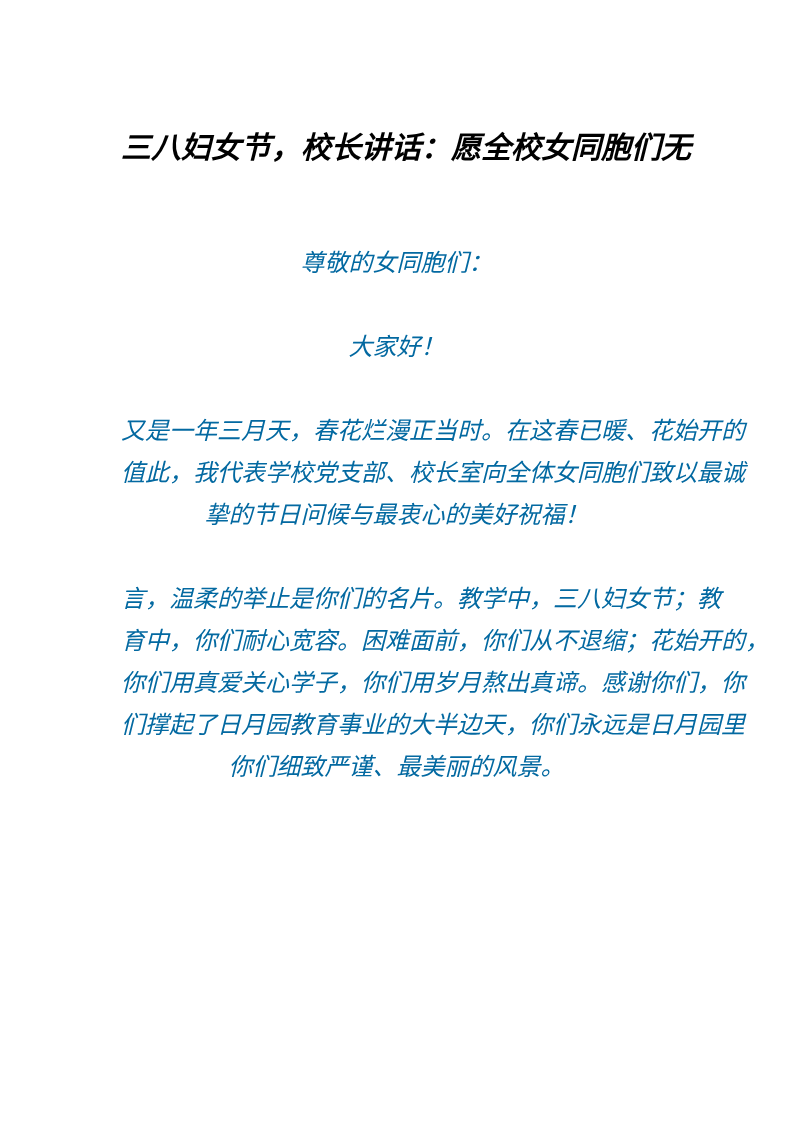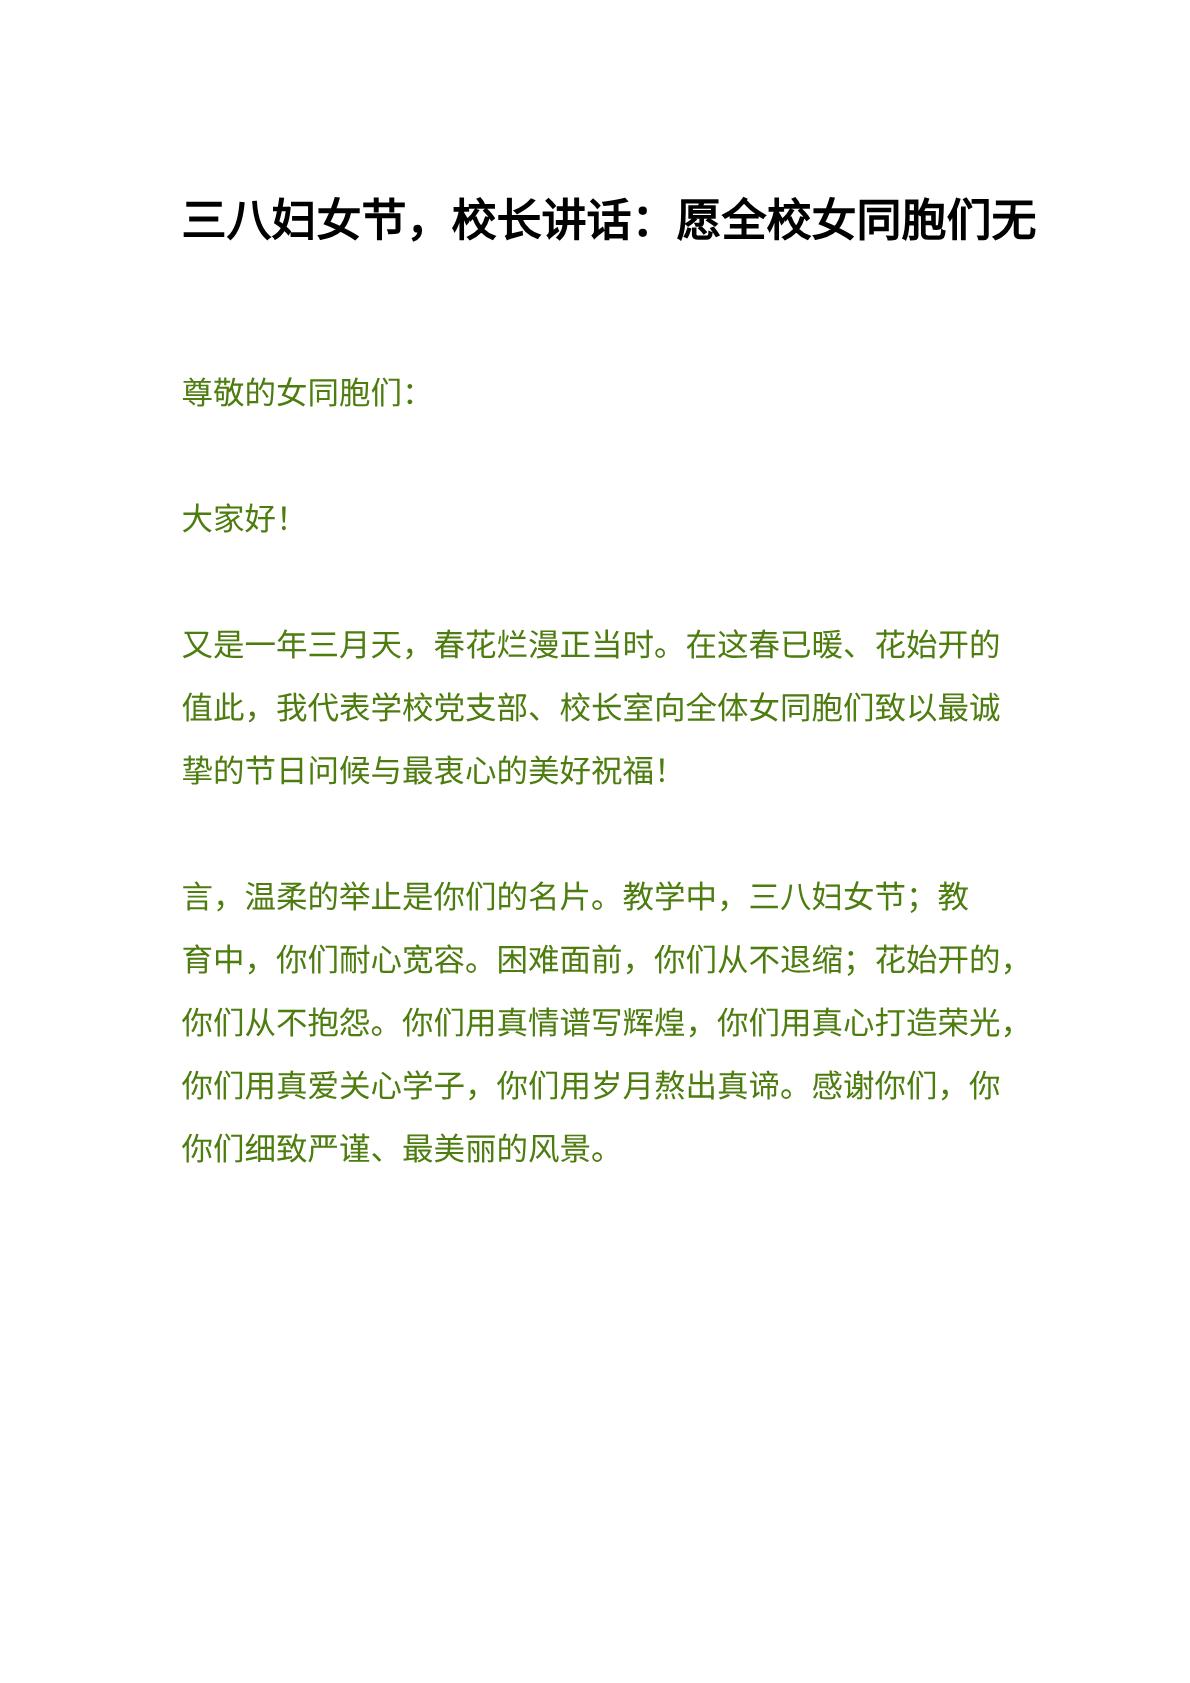--- a/index.html
+++ b/index.html
@@ -13,20 +13,21 @@
     overflow: hidden;
     font-family: "Liberation Sans", "DejaVu Sans", sans-serif;
     color: #000000;
   }
   .page {
     box-sizing: border-box;
     width: 793px;
     height: 1122px;
     background: #ffffff;
     padding: 96px 121px 0 121px;
+    font-style: italic;
   }
   .doc-title {
     margin: 0;
     padding: 0;
     font-size: 30px;
     font-weight: bold;
     text-align: center;
     color: #000000;
   }
   .doc-title .title-line {
@@ -34,24 +35,24 @@
     line-height: 104px;
     white-space: nowrap;
   }
   .doc-body {
     margin: 0;
     padding: 0;
   }
   .para {
     margin: 42px 0 0 0;
     padding: 0;
-    font-size: 21px;
+    font-size: 24px;
     line-height: 42px;
-    text-align: left;
-    color: #4d7c0f;
+    text-align: center;
+    color: #0369a1;
   }
   .text-line {
     display: block;
     white-space: nowrap;
   }
 </style>
 </head>
 <body>
 
 <div class="page">
@@ -66,18 +67,18 @@
         <span class="text-line">大家好！</span>
       </p>
       <p class="para">
         <span class="text-line">又是一年三月天，春花烂漫正当时。在这春已暖、花始开的</span>
         <span class="text-line">值此，我代表学校党支部、校长室向全体女同胞们致以最诚</span>
         <span class="text-line">挚的节日问候与最衷心的美好祝福！</span>
       </p>
       <p class="para">
         <span class="text-line">言，温柔的举止是你们的名片。教学中，三八妇女节；教</span>
         <span class="text-line">育中，你们耐心宽容。困难面前，你们从不退缩；花始开的，</span>
-        <span class="text-line">你们从不抱怨。你们用真情谱写辉煌，你们用真心打造荣光，</span>
         <span class="text-line">你们用真爱关心学子，你们用岁月熬出真谛。感谢你们，你</span>
+        <span class="text-line">们撑起了日月园教育事业的大半边天，你们永远是日月园里</span>
         <span class="text-line">你们细致严谨、最美丽的风景。</span>
       </p>
     </div>
 </div>
 
 </body></html>

